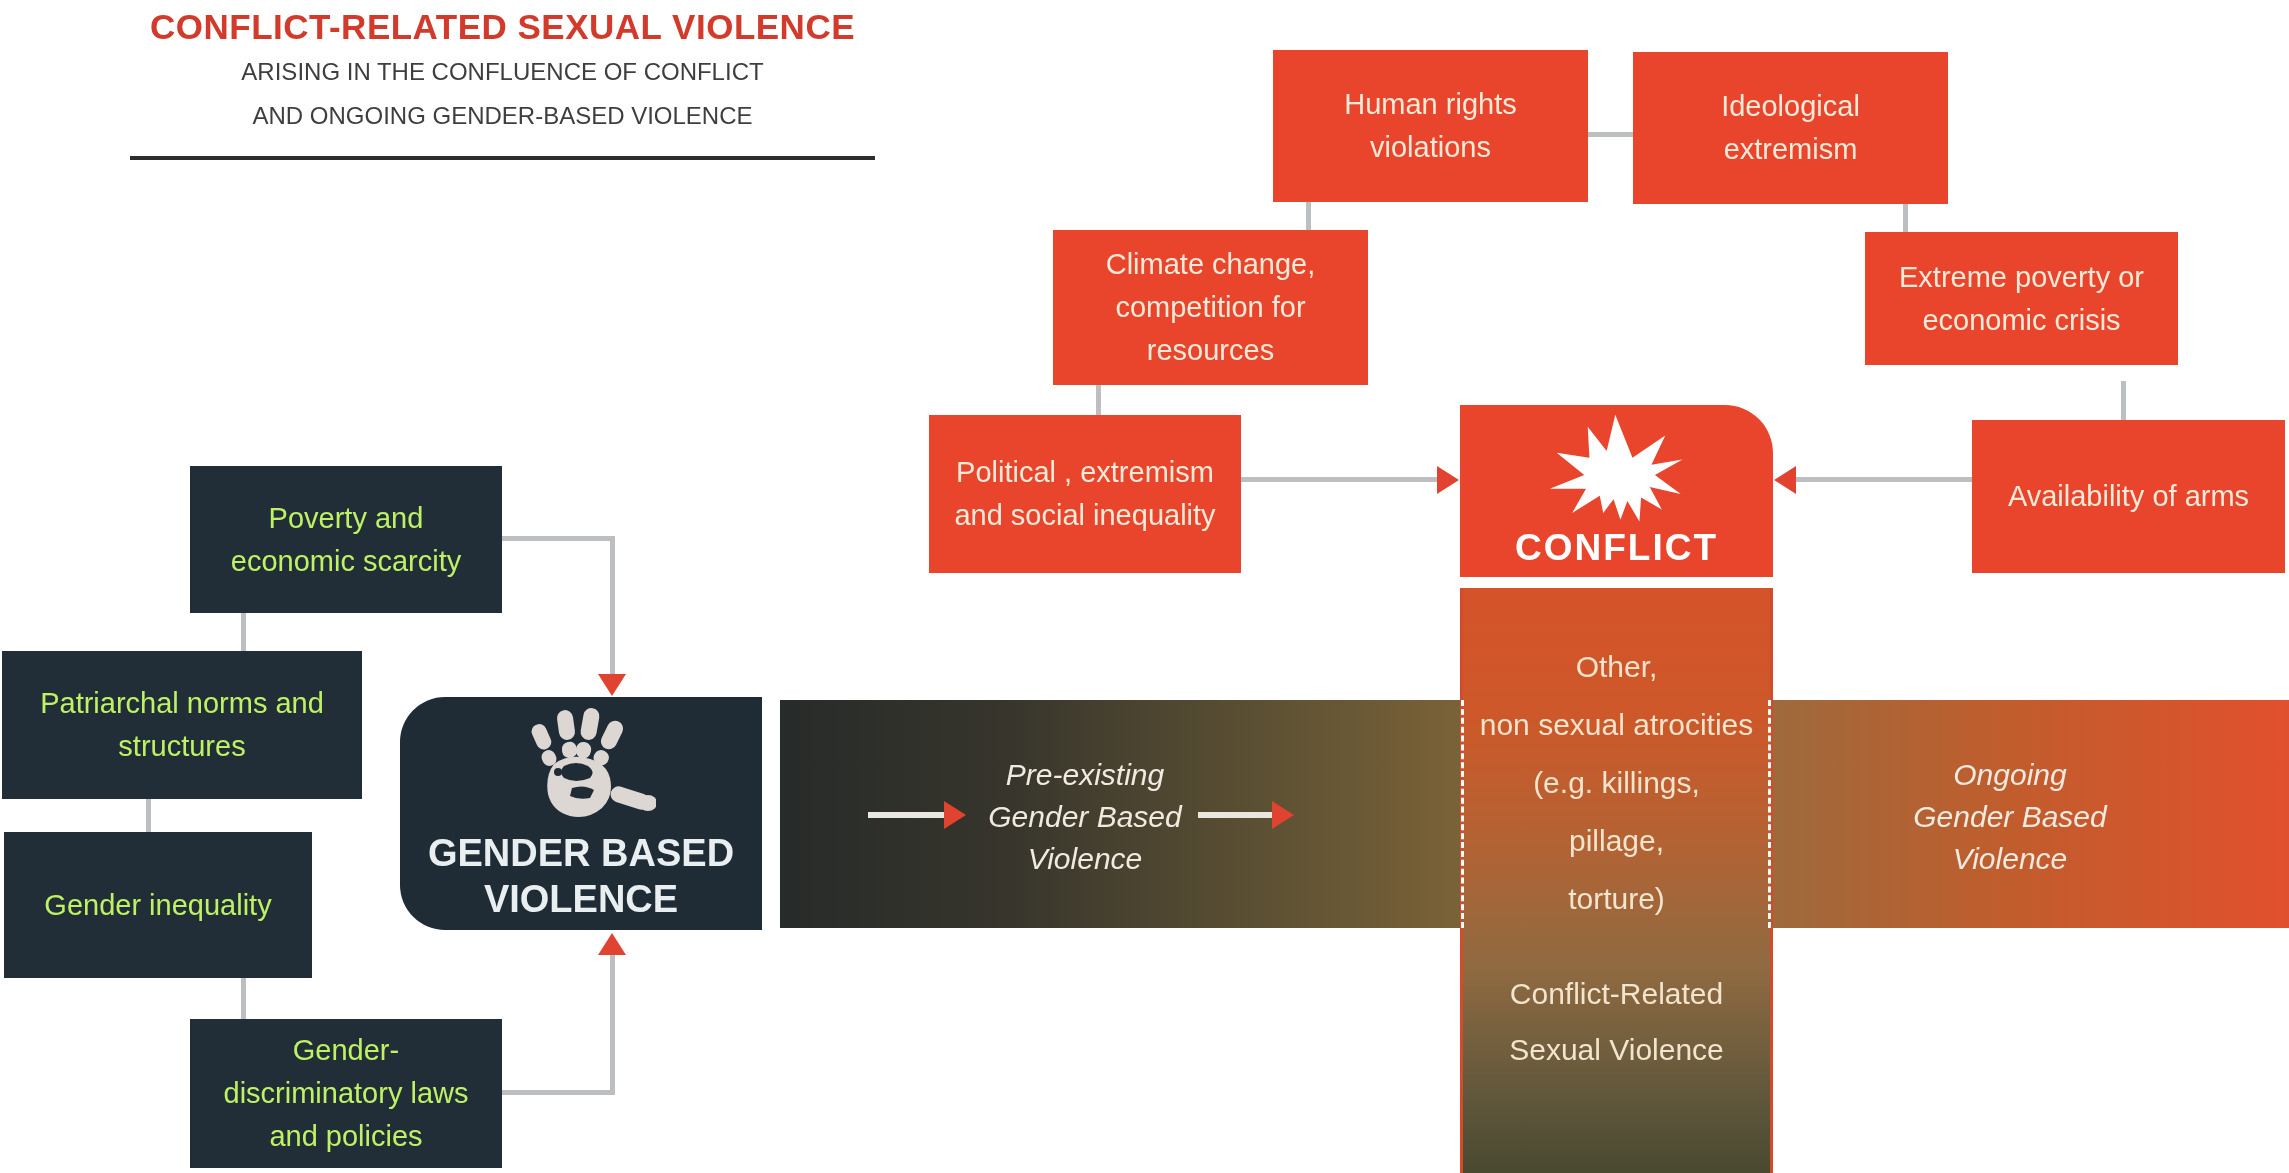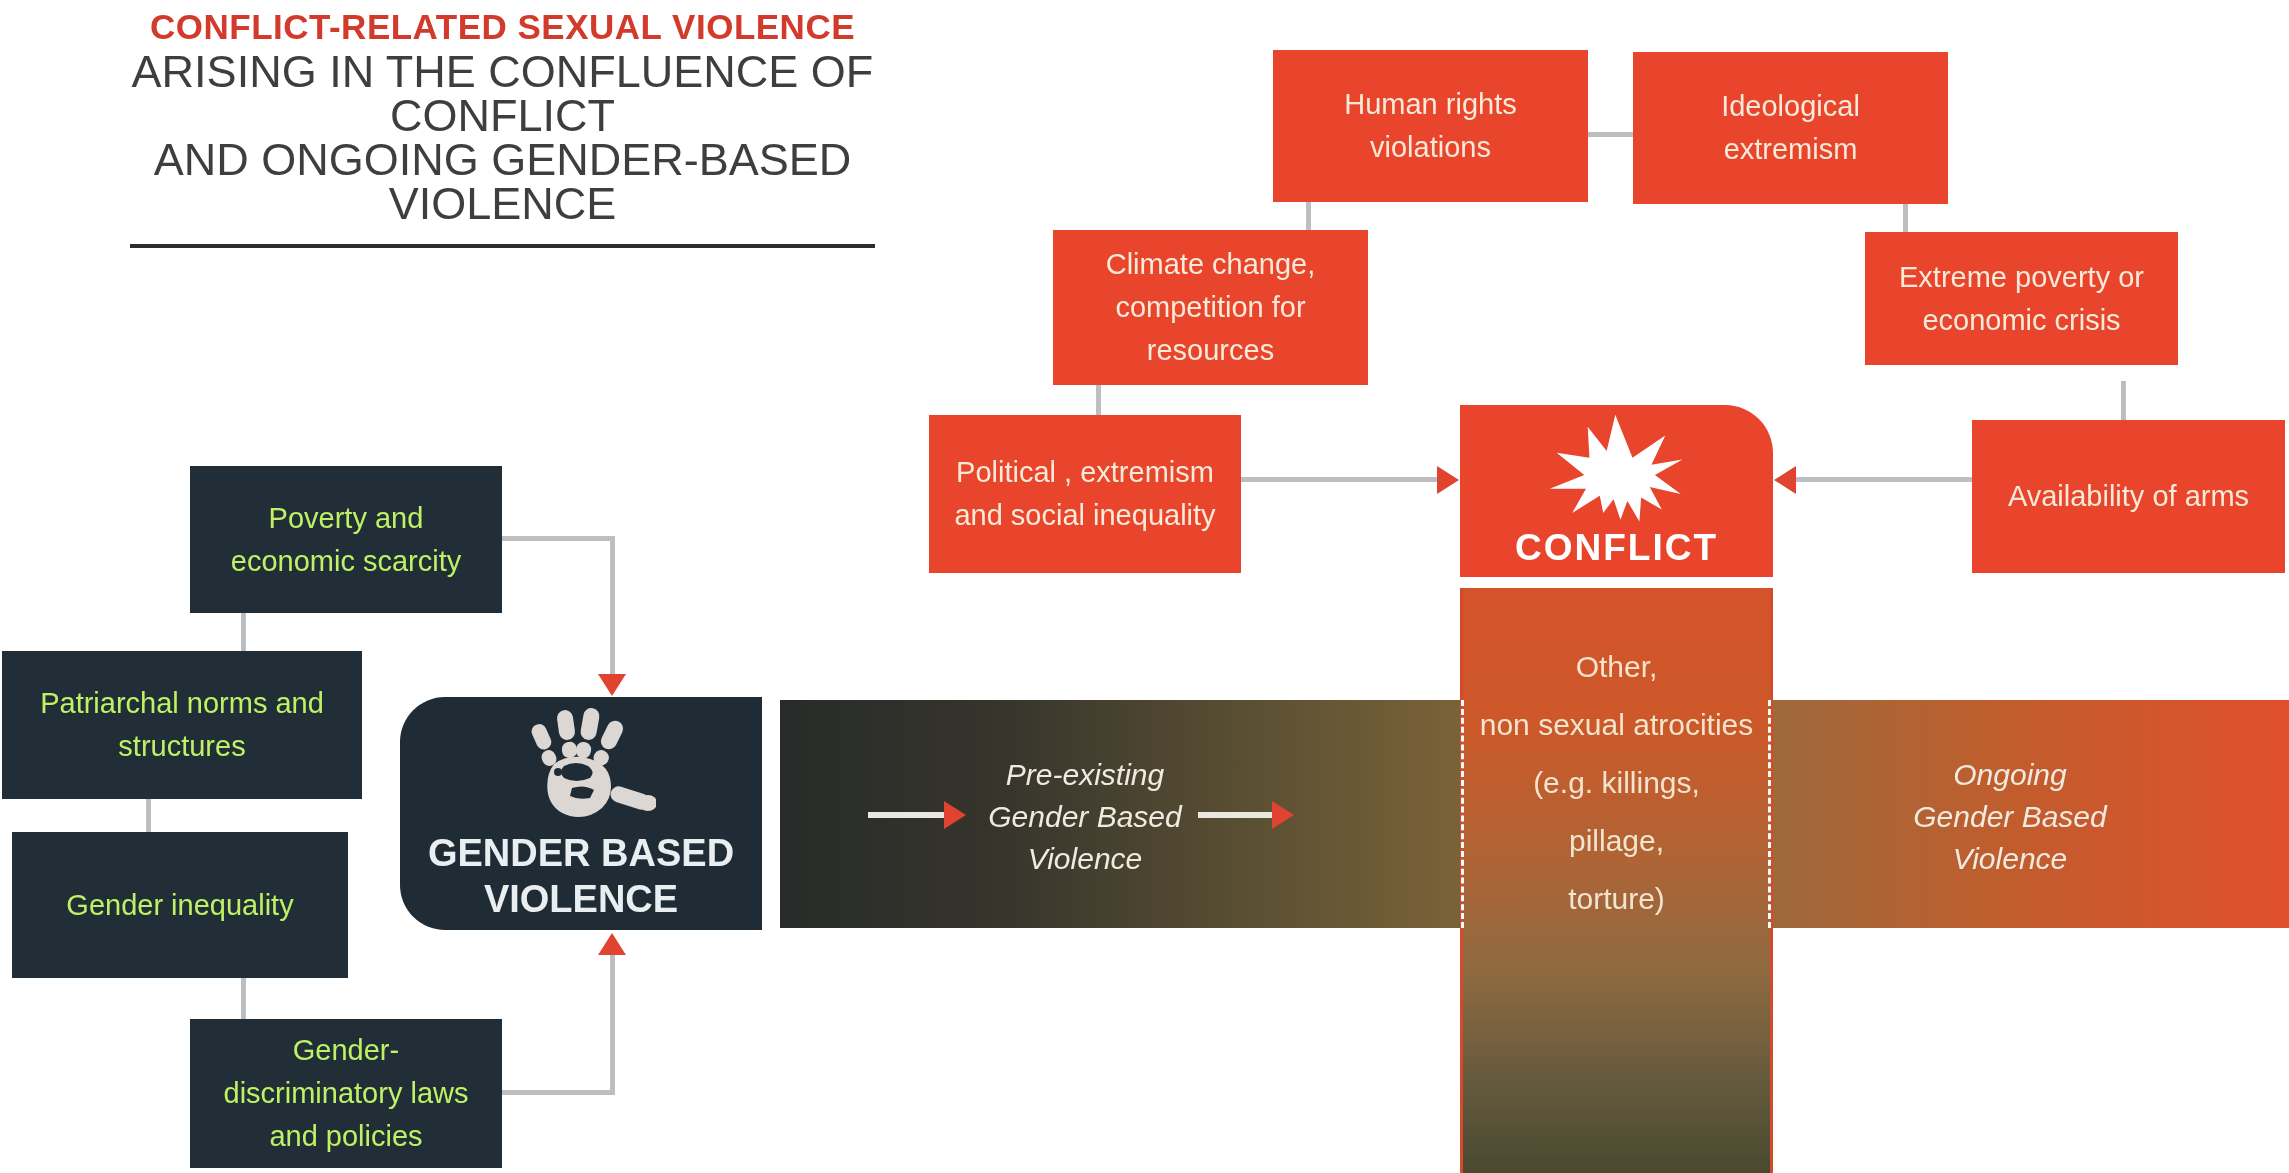--- a/index.html
+++ b/index.html
@@ -6,21 +6,21 @@
   body{
     width:2289px;height:1173px;position:relative;background:#ffffff;
     font-family:"Liberation Sans", sans-serif;overflow:hidden;
   }
   .abs{position:absolute;}
   .preline{white-space:pre-line;}
 
   
   .header{left:130px;top:4px;width:745px;text-align:center;}
   .header .t1{color:#d23b2b;font-size:35px;font-weight:bold;letter-spacing:.5px;line-height:46px;}
-  .header .t2{color:#3f3e3e;font-size:45px;font-weight:400;line-height:44px;}
+  .header .t2{color:#3f3e3e;font-size:24px;font-weight:400;line-height:44px;}
   .header .rule{margin-top:18px;height:4px;background:#2d2d2d;width:100%;}
 
   
   .box{display:flex;align-items:center;justify-content:center;text-align:center;box-sizing:border-box;}
   .red-box{background:#e8452c;color:#f7ead9;font-size:29px;line-height:43px;padding:24px 18px;}
   .dark-box{background:#212e38;color:#bef264;font-size:29px;line-height:43px;padding:8px 14px;}
 
   
   .conflict-node{
     left:1460px;top:405px;width:313px;height:172px;background:#e8452c;
@@ -84,20 +84,22 @@
 <div class="abs tri tri-right" style="left:944px;top:801px;border-left-color:#e04330;"></div>
 <div class="abs band-line" style="left:1198px;top:812px;width:76px;"></div>
 <div class="abs tri tri-right" style="left:1272px;top:801px;"></div>
 
 <div class="abs center-box">
   <div class="atroc preline">Other,
 non sexual atrocities
 (e.g. killings,
 pillage,
 torture)</div>
+  <div class="crsv preline">Conflict-Related
+Sexual Violence</div>
 </div>
 <div class="abs dash-edge" style="left:1461px;"></div>
 <div class="abs dash-edge" style="left:1768px;"></div>
 
 <div class="abs line lineH" style="left:1588px;top:132px;width:45px;"></div>
 <div class="abs line lineV" style="left:1306px;top:200px;height:32px;"></div>
 <div class="abs line lineV" style="left:1903px;top:202px;height:32px;"></div>
 <div class="abs line lineV" style="left:1096px;top:383px;height:34px;"></div>
 <div class="abs line lineV" style="left:2121px;top:381px;height:41px;"></div>
 
@@ -128,21 +130,21 @@
 <div class="abs line lineH" style="left:501px;top:536px;width:114px;"></div>
 <div class="abs line lineV" style="left:610px;top:536px;height:140px;"></div>
 <div class="abs tri tri-down" style="left:598px;top:674px;"></div>
 
 <div class="abs line lineH" style="left:501px;top:1090px;width:114px;"></div>
 <div class="abs line lineV" style="left:610px;top:953px;height:142px;"></div>
 <div class="abs tri tri-up" style="left:598px;top:933px;"></div>
 
 <div class="abs box dark-box" style="left:190px;top:466px;width:312px;height:147px;">Poverty and economic scarcity</div>
 <div class="abs box dark-box" style="left:2px;top:651px;width:360px;height:148px;">Patriarchal norms and structures</div>
-<div class="abs box dark-box" style="left:12px;top:832px;width:336px;height:146px;text-align:right;">Gender inequality</div>
+<div class="abs box dark-box" style="left:4px;top:832px;width:308px;height:146px;text-align:right;">Gender inequality</div>
 <div class="abs box dark-box" style="left:190px;top:1019px;width:312px;height:149px;">Gender-discriminatory laws and policies</div>
 
 <div class="abs gbv-node">
   <svg width="150" height="118" viewBox="0 0 150 118">
     <g fill="#ddd7d3">
 
       <rect x="28" y="18" width="15" height="26" rx="7" transform="rotate(-24 35 31)"></rect>
       <rect x="36" y="44" width="14" height="16" rx="7" transform="rotate(-24 43 52)"></rect>
 
       <rect x="52" y="4" width="16" height="30" rx="8" transform="rotate(-8 60 19)"></rect>

